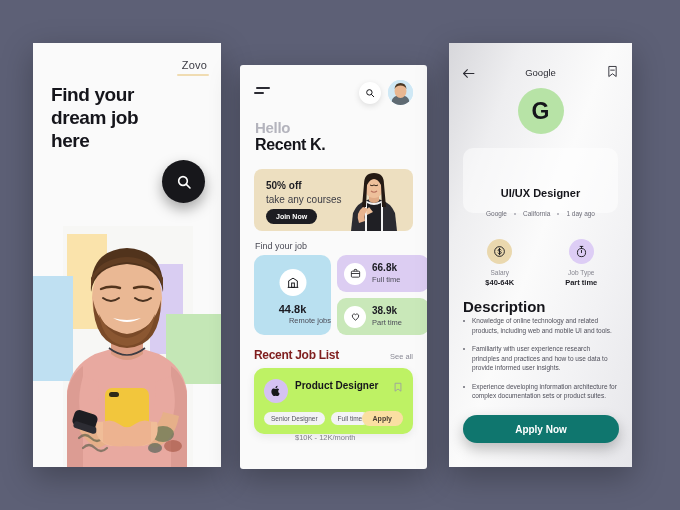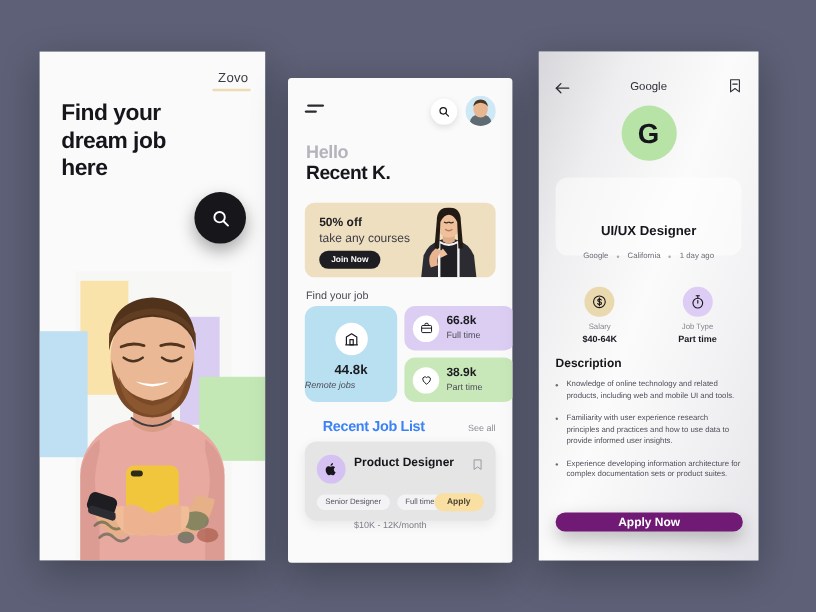--- a/index.html
+++ b/index.html
@@ -110,42 +110,42 @@
   .pm-stat-big {
     position: absolute; left: 14px; top: 190px;
     width: 77px; height: 80px; border-radius: 10px; background: #b9e0f0; padding-left: 37px;
   }
   .pm-stat-big .circ {
     position: absolute; left: 50%; top: 14px; transform: translateX(-50%);
     width: 27px; height: 27px; border-radius: 50%; background: #fff;
     display: flex; align-items: center; justify-content: center;
   }
   .pm-stat-big .val { position: absolute; left: 0; right: 0; top: 48px; text-align: center; font-size: 11px; font-weight: 700; color: #1b1b22; }
-  .pm-stat-big .lbl { position: absolute; left: 0; right: 0; top: 61px; text-align: left; font-size: 7.5px; color: #4d4d58; font-style: italic; }
+  .pm-stat-big .lbl { position: absolute; left: 0; right: 0; top: 61px; text-align: right; font-size: 7.5px; color: #4d4d58; }
 
   .pm-stat-sm {
     position: absolute; left: 97px;
     width: 92px; height: 37px; border-radius: 9px;
     display: flex; align-items: center; padding-left: 7px; gap: 6px;
   }
   #stat-fulltime { top: 190px; background: #dccdf2; }
   #stat-parttime { top: 233px; background: #c9e8b9; }
   .pm-stat-sm .circ {
     width: 22px; height: 22px; border-radius: 50%; background: #fff; flex: 0 0 22px;
     display: flex; align-items: center; justify-content: center;
   }
   .pm-stat-sm .val { font-size: 10px; font-weight: 700; color: #1b1b22; line-height: 12px; }
   .pm-stat-sm .lbl { font-size: 7.5px; color: #4d4d58; line-height: 11px; }
 
-  .pm-recent-title { position: absolute; left: 29px; top: 283px; font-size: 12px; font-weight: 700; color: #3b82f6; letter-spacing: -.3px; }
+  .pm-recent-title { position: absolute; left: 14px; top: 283px; font-size: 12px; font-weight: 700; color: #7f1d1d; letter-spacing: -.3px; }
   .pm-seeall { position: absolute; right: 14px; top: 287px; font-size: 7.5px; color: #8b8b96; }
 
   .pm-job-card {
     position: absolute; left: 14px; top: 303px;
-    width: 159px; height: 66px; border-radius: 10px; background: #e5e5e5;
+    width: 159px; height: 66px; border-radius: 10px; background: #bef264;
     box-shadow: 0 3px 10px rgba(0,0,0,.07);
   }
   .pm-job-logo {
     position: absolute; left: 10px; top: 11px;
     width: 24px; height: 24px; border-radius: 50%; background: #d5c2f2;
     display: flex; align-items: center; justify-content: center;
     font-size: 13px; color: #15151b;
   }
   .pm-job-title { position: absolute; left: 41px; top: 12px; font-size: 10px; font-weight: 700; color: #15151b; }
   .pm-job-pay   { position: absolute; left: 41px; top: 25px; font-size: 7.5px; color: #7d7d88; margin-top: 40px; }
@@ -195,29 +195,29 @@
   .pr-stat .ic {
     width: 25px; height: 25px; border-radius: 50%; margin: 0 auto 5px;
     display: flex; align-items: center; justify-content: center;
   }
   .pr-stat .ic.salary   { background: #ead8ae; }
   .pr-stat .ic.jobtype  { background: #ddcdf5; }
   .pr-stat .ic.position { background: #bfe4f3; }
   .pr-stat .k { font-size: 6.5px; color: #85858f; margin-bottom: 2px; }
   .pr-stat .v { font-size: 7.5px; color: #1b1b22; font-weight: 700; }
 
-  .pr-desc-title { position: absolute; left: 14px; top: 255px; font-size: 10px; font-weight: 700; color: #15151b; }
+  .pr-desc-title { position: absolute; left: 14px; top: 255px; font-size: 15px; font-weight: 700; color: #15151b; }
   .pr-bullets { position: absolute; left: 14px; right: 13px; top: 273px; }
   .pr-bullet { display: flex; gap: 7px; margin-bottom: 9px; }
   .pr-bullet .bd { width: 2px; height: 2px; border-radius: 50%; background: #6b6b76; margin-top: 4px; flex: 0 0 2px; }
   .pr-bullet .bt { font-size: 6.5px; line-height: 9.5px; color: #4f4f5a; }
 
   .pr-apply {
     position: absolute; left: 14px; right: 13px; bottom: 24px;
-    height: 16px; border-radius: 16px; background: #701a75;
+    height: 28px; border-radius: 16px; background: #0f766e;
     display: flex; align-items: center; justify-content: center;
     color: #fff; font-size: 10px; font-weight: 700;
     box-shadow: 0 6px 14px rgba(0,0,0,.25);
   }
 </style>
 </head>
 <body>
 
 <div class="stage">
 

